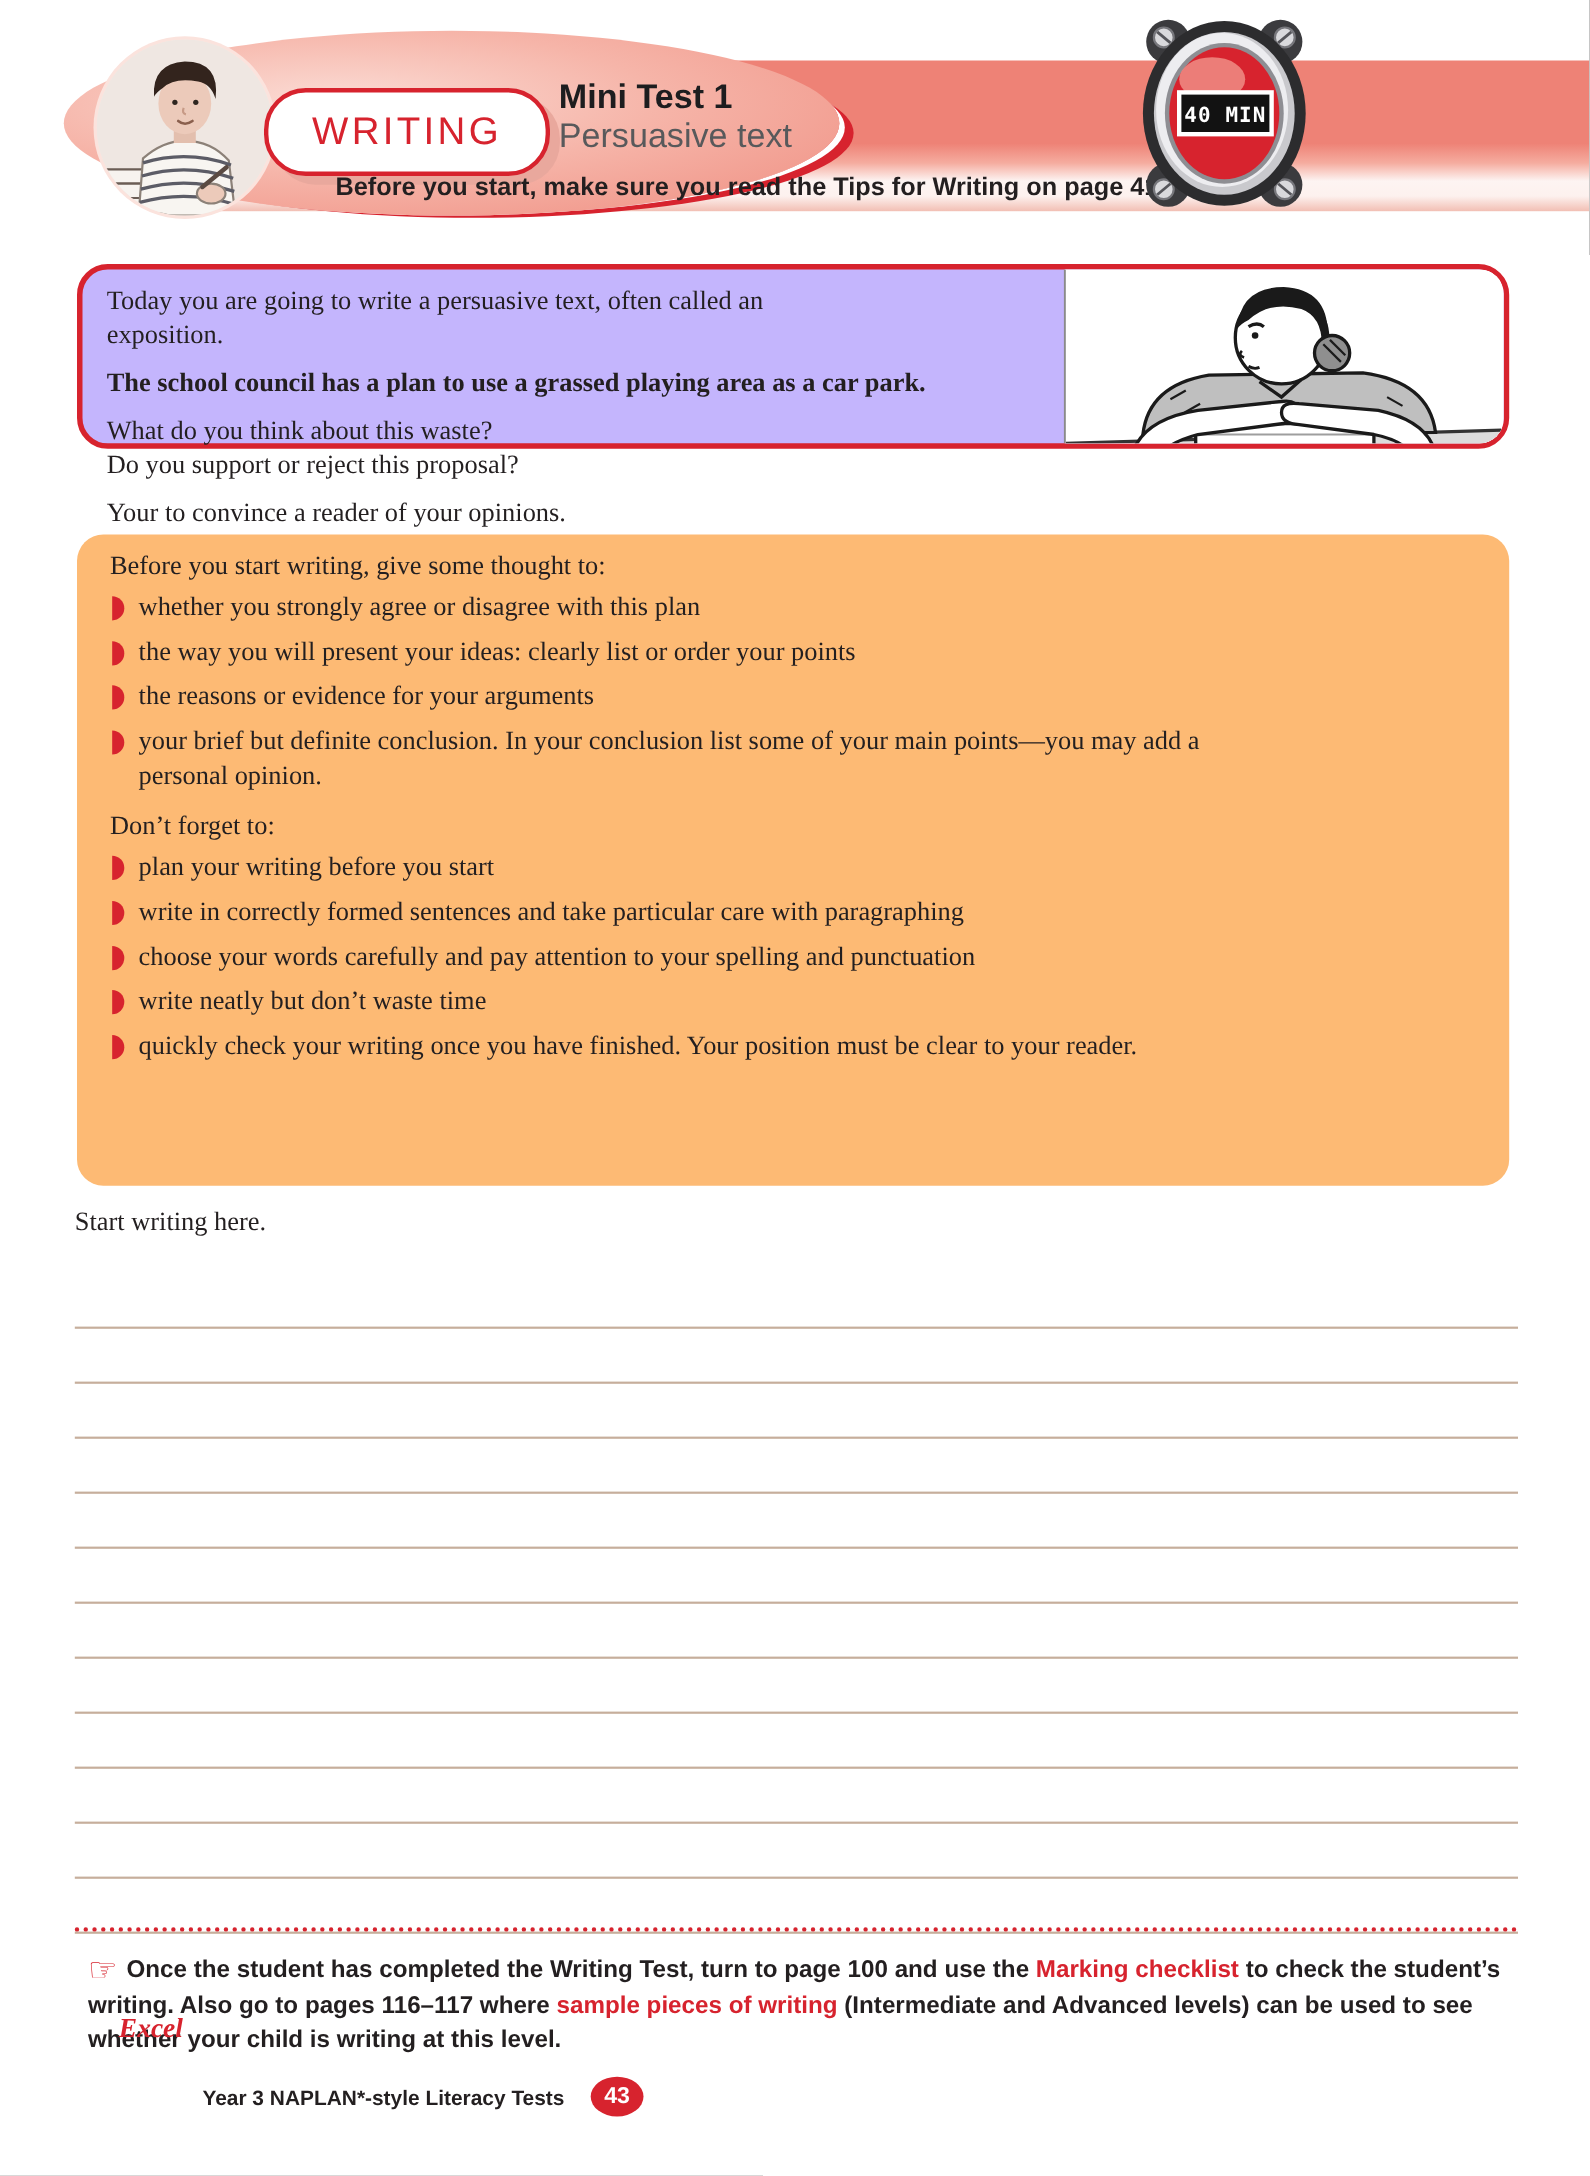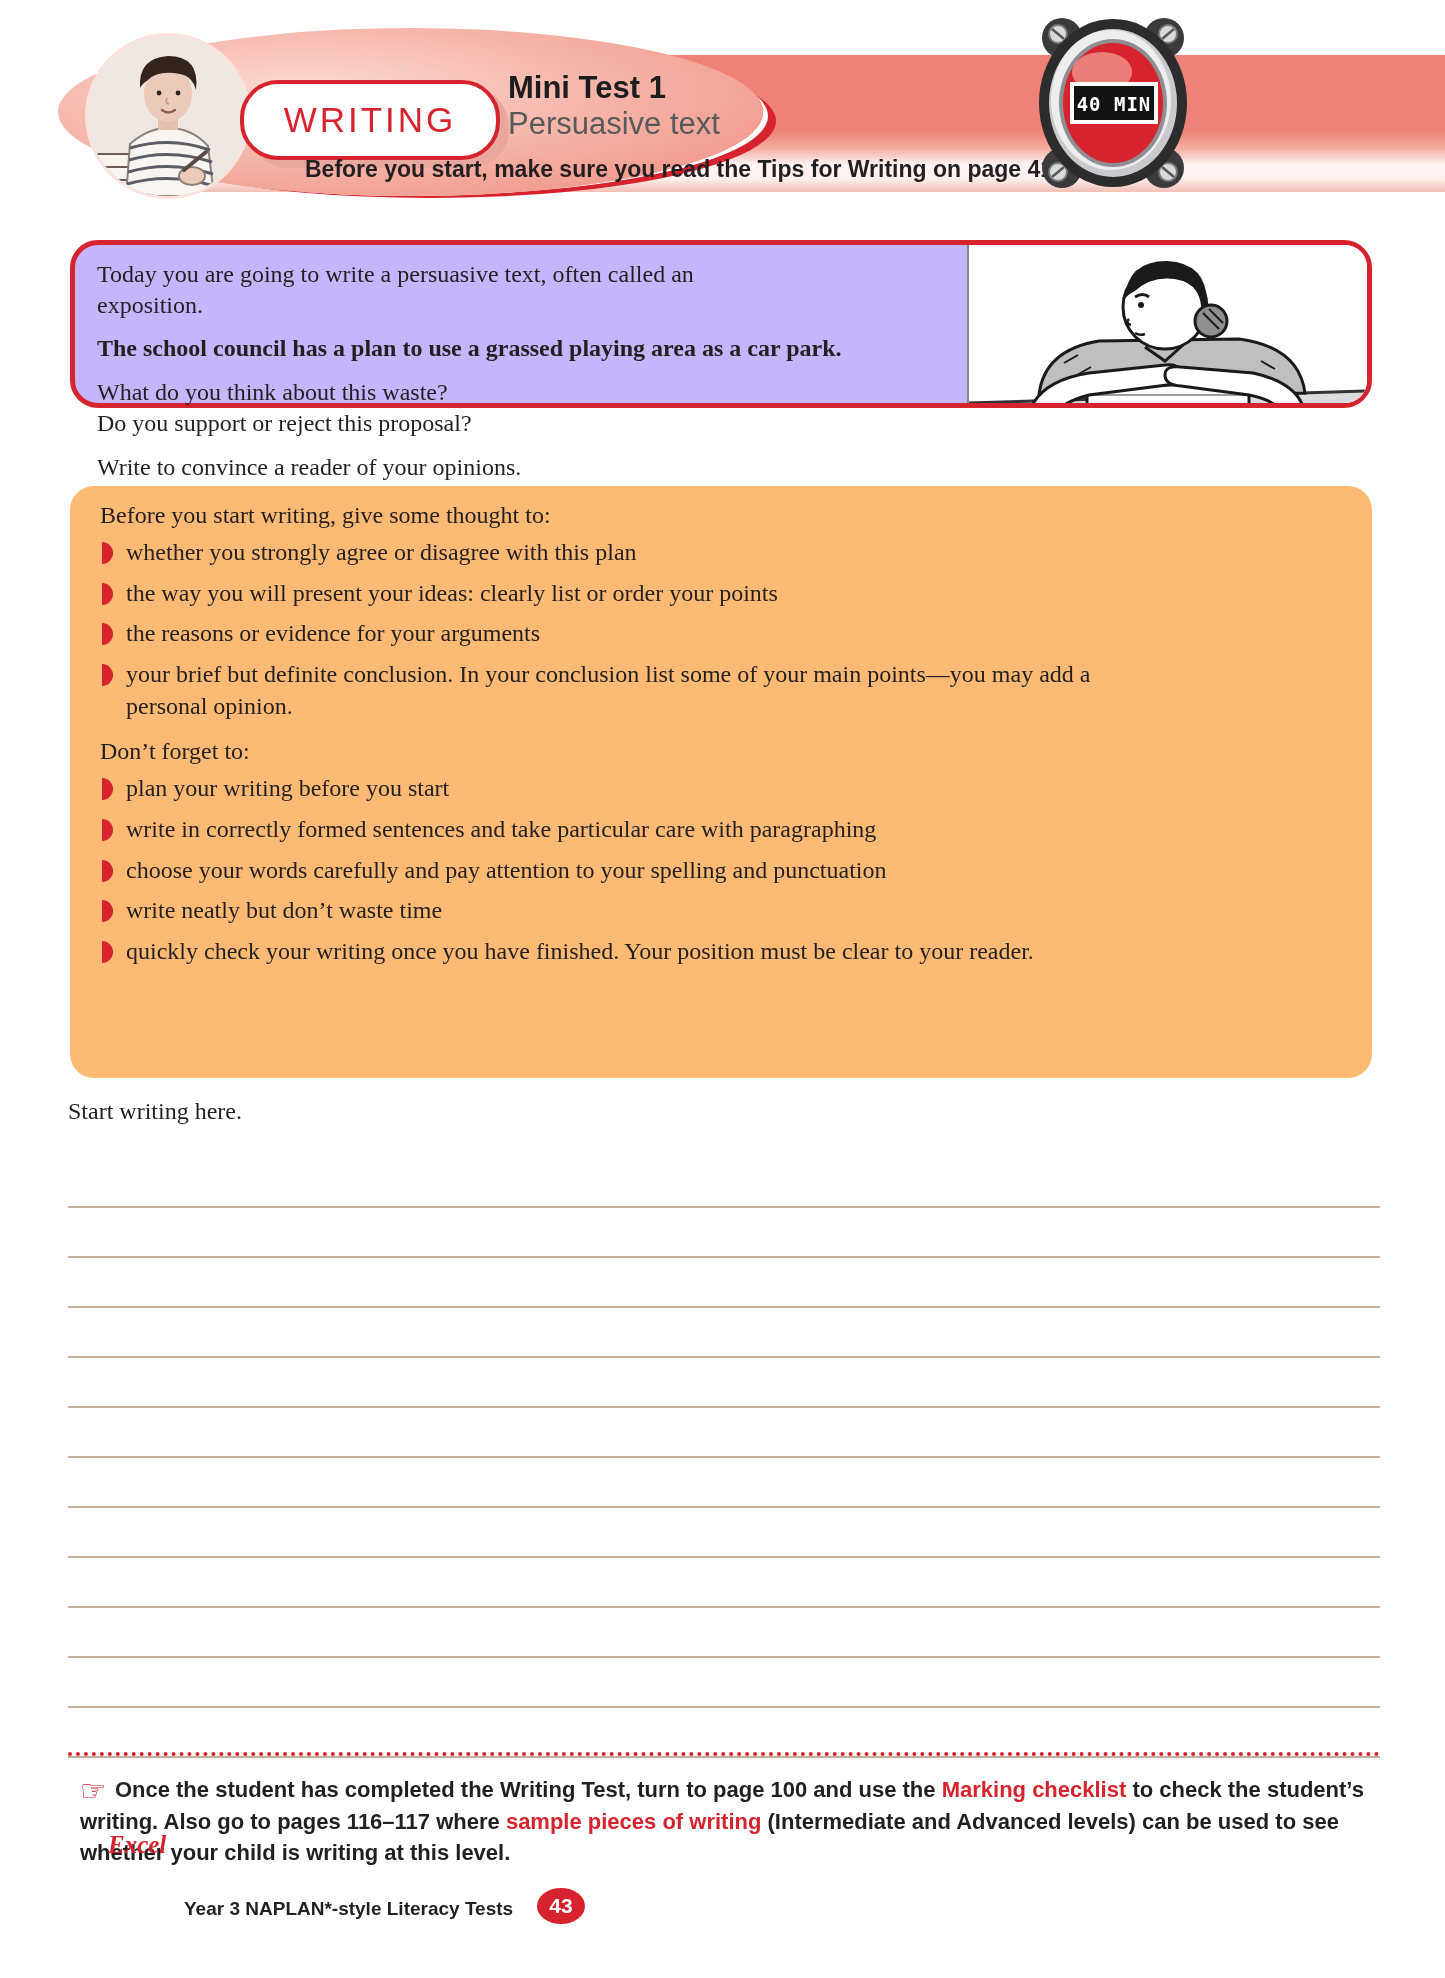--- a/index.html
+++ b/index.html
@@ -156,21 +156,21 @@
     <rect x="40" y="74" width="84" height="38" fill="#121212" stroke="#ffffff" stroke-width="4"></rect>
     <text x="82" y="101" text-anchor="middle" fill="#ffffff" font-family="DejaVu Sans Mono, monospace" font-size="19" font-weight="bold" letter-spacing="1">40 MIN</text>
   </svg>
 
   <div class="prompt-box">
     <div class="prompt-text">
       <p class="prompt-intro">Today you are going to write a persuasive text, often called an exposition.</p>
       <p class="prompt-topic">The school council has a plan to use a grassed playing area as a car park.</p>
       <p class="prompt-q">What do you think about this waste?</p>
       <p class="prompt-q">Do you support or reject this proposal?</p>
-      <p class="prompt-instruction">Write to convince a reader of your opinions.</p>
+      <p class="prompt-instruction">Your to convince a reader of your opinions.</p>
     </div>
     <div class="image-panel">
       <svg width="396" height="218" viewBox="0 0 396 218">
         <rect width="396" height="218" fill="#ffffff"></rect>
 
         <polygon points="0,158 396,146 396,218 0,218" fill="#dcdcdc"></polygon>
         <line x1="0" y1="158" x2="396" y2="146" stroke="#333333" stroke-width="3"></line>
 
         <path d="M70 150 Q75 105 130 96 L270 94 Q330 102 336 148 Z" fill="#bfbfbf" stroke="#1a1a1a" stroke-width="3"></path>
         <g stroke="#1a1a1a" stroke-width="2" fill="none">

